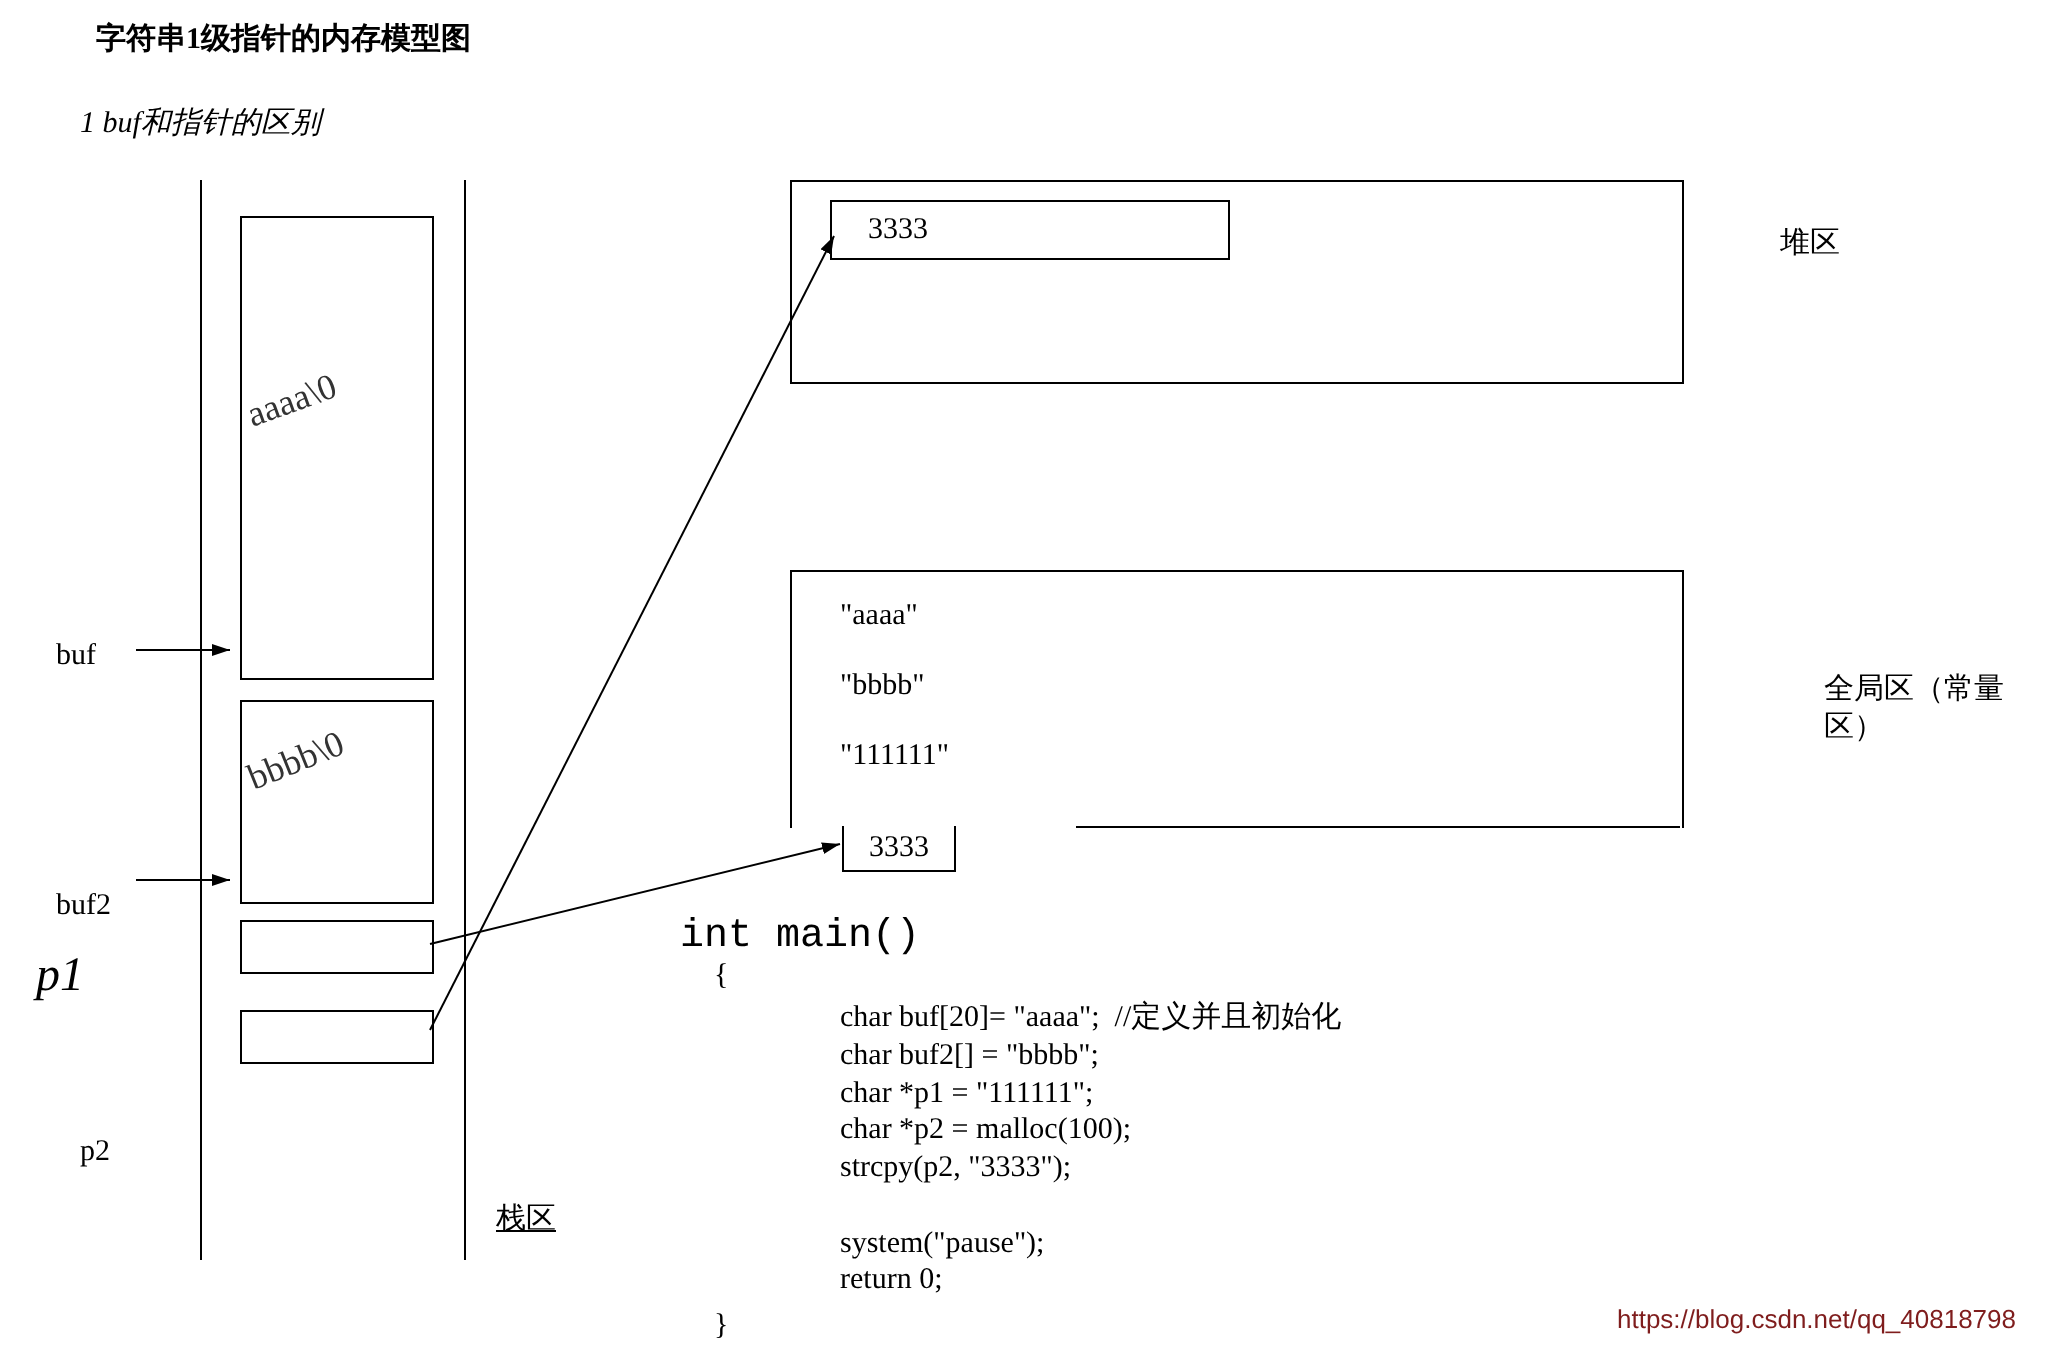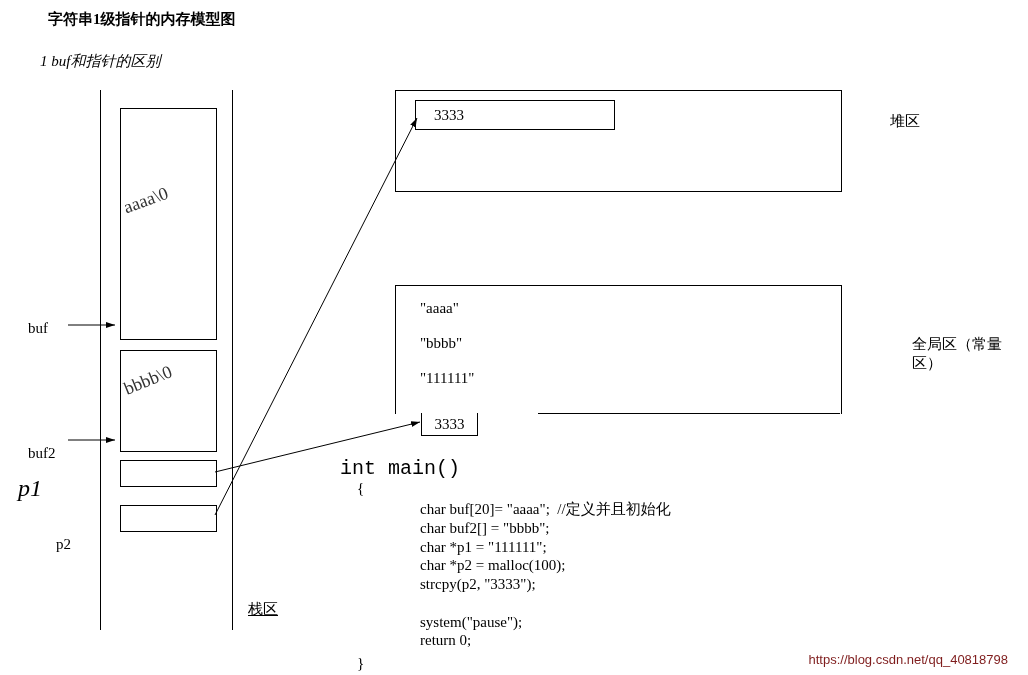--- a/index.html
+++ b/index.html
@@ -24,21 +24,21 @@
     .box-buf { left: 120px; top: 108px; width: 95px; height: 230px; border: 1px solid black; }
     .scribble1 { left: 123px; top: 190px; font-family: cursive; font-size: 18px; color: #333; transform: rotate(-20deg); }
     .box-buf2 { left: 120px; top: 350px; width: 95px; height: 100px; border: 1px solid black; }
     .scribble2 { left: 123px; top: 370px; font-family: cursive; font-size: 18px; color: #333; transform: rotate(-22deg); }
     .box-p1 { left: 120px; top: 460px; width: 95px; height: 25px; border: 1px solid black; }
     .box-p2 { left: 120px; top: 505px; width: 95px; height: 25px; border: 1px solid black; }
     
     .lbl-buf { left: 28px; top: 320px; }
     .lbl-buf2 { left: 28px; top: 421px; margin-top: 24px; }
     .lbl-p1 { left: 18px; top: 475px; font-style: italic; font-size: 24px; font-family: serif;}
-    .lbl-p2 { left: 40px; top: 536px; margin-left: 16px; }
+    .lbl-p2 { left: 40px; top: 568px; }
     
     
     .heap-box { left: 395px; top: 90px; width: 445px; height: 100px; border: 1px solid black; }
     .heap-inner { left: 415px; top: 100px; width: 180px; height: 28px; border: 1px solid black; padding-left: 18px; line-height: 28px;}
     .heap-label { left: 890px; top: 112px; }
     
     
     .global-box { left: 395px; top: 285px; width: 445px; height: 128px; border: 1px solid black; border-bottom: none;}
     .global-box-rule { left: 538px; top: 413px; width: 302px; border-top: 1px solid black; height:1px;}
     .global-3333 { left: 421px; top: 413px; width: 55px; height: 22px; border: 1px solid black; border-top:none; text-align: center; line-height:22px;}

